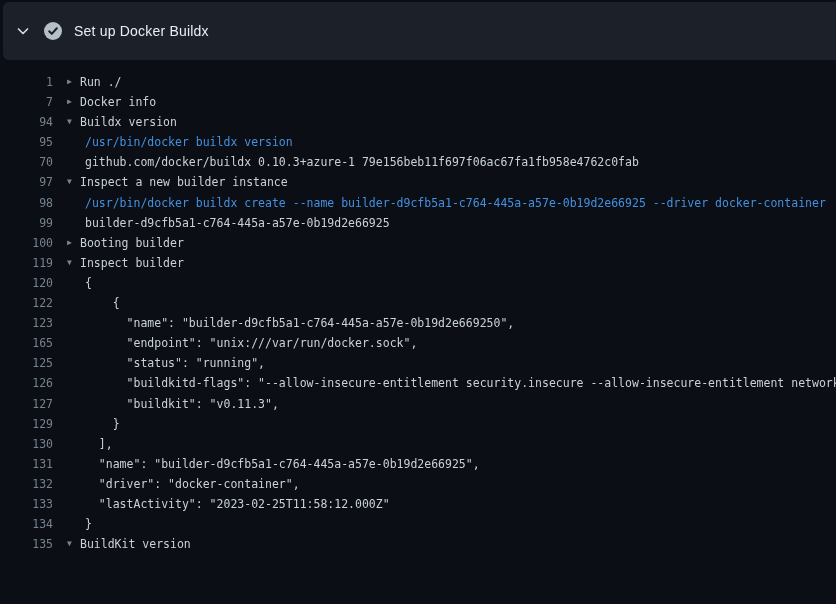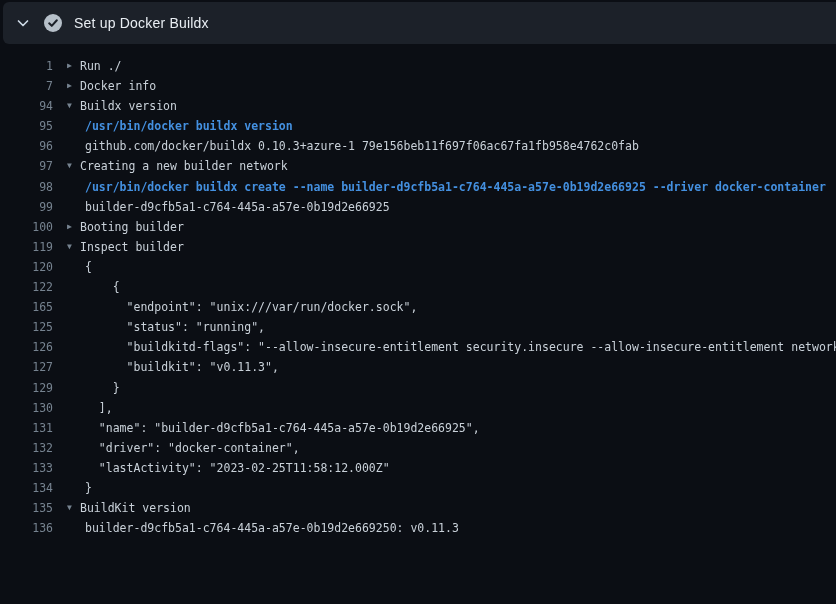--- a/index.html
+++ b/index.html
@@ -4,21 +4,21 @@
 <style>
   html, body {
     margin: 0; padding: 0;
     width: 836px; height: 604px;
     background: #0b0e14;
     overflow: hidden;
   }
   .step-header {
     box-sizing: border-box;
     margin: 2px 0 0 3px;
-    width: 834px; height: 42px;
+    width: 834px; height: 58px;
     background: #1c2129;
     border-radius: 6px 0 0 6px;
     display: flex;
     align-items: center;
     padding: 0 12px;
     cursor: pointer;
   }
   .chev { display: flex; align-items: center; margin-right: 13px; }
   .check { display: flex; align-items: center; margin-right: 12px; }
   .step-title {
@@ -46,21 +46,21 @@
     color: #768390;
     cursor: pointer;
   }
   .body {
     flex: 1;
     position: relative;
     overflow: hidden;
     white-space: pre;
   }
   .body.output  { padding-left: 32px; }
-  .body.command { padding-left: 32px; color: #4490e0; font-weight: bold; }
+  .body.command { padding-left: 32px; color: #4490e0; }
   .body.group   { padding-left: 27px; cursor: pointer; }
   .arrow {
     position: absolute;
     left: 14px; top: 0;
     width: 13px;
     font-size: 8px;
     line-height: 20.1px;
     color: #768390;
   }
 </style>
@@ -80,33 +80,33 @@
     </svg>
   </span>
   <span class="step-title">Set up Docker Buildx</span>
 </div>
 
 <div class="log">
     <div class="row"><span class="num">1</span><span class="body group"><span class="arrow">▶</span><span>Run ./</span></span></div>
     <div class="row"><span class="num">7</span><span class="body group"><span class="arrow">▶</span><span>Docker info</span></span></div>
     <div class="row"><span class="num">94</span><span class="body group"><span class="arrow">▼</span><span>Buildx version</span></span></div>
     <div class="row"><span class="num">95</span><span class="body command">/usr/bin/docker buildx version</span></div>
-    <div class="row"><span class="num">96</span><span class="body output">github.com/docker/buildx 0.10.3+azure-1 79e156beb11f697f06ac67fa1fb958e4762c0fab</span></div>
-    <div class="row"><span class="num">97</span><span class="body group"><span class="arrow">▼</span><span>Creating a new builder network</span></span></div>
+    <div class="row"><span class="num">70</span><span class="body output">github.com/docker/buildx 0.10.3+azure-1 79e156beb11f697f06ac67fa1fb958e4762c0fab</span></div>
+    <div class="row"><span class="num">97</span><span class="body group"><span class="arrow">▼</span><span>Inspect a new builder instance</span></span></div>
     <div class="row"><span class="num">98</span><span class="body command">/usr/bin/docker buildx create --name builder-d9cfb5a1-c764-445a-a57e-0b19d2e66925 --driver docker-container</span></div>
     <div class="row"><span class="num">99</span><span class="body output">builder-d9cfb5a1-c764-445a-a57e-0b19d2e66925</span></div>
     <div class="row"><span class="num">100</span><span class="body group"><span class="arrow">▶</span><span>Booting builder</span></span></div>
     <div class="row"><span class="num">119</span><span class="body group"><span class="arrow">▼</span><span>Inspect builder</span></span></div>
     <div class="row"><span class="num">120</span><span class="body output">{</span></div>
     <div class="row"><span class="num">122</span><span class="body output">    {</span></div>
+    <div class="row"><span class="num">123</span><span class="body output">      "name": "builder-d9cfb5a1-c764-445a-a57e-0b19d2e669250",</span></div>
     <div class="row"><span class="num">165</span><span class="body output">      "endpoint": "unix:///var/run/docker.sock",</span></div>
     <div class="row"><span class="num">125</span><span class="body output">      "status": "running",</span></div>
     <div class="row"><span class="num">126</span><span class="body output">      "buildkitd-flags": "--allow-insecure-entitlement security.insecure --allow-insecure-entitlement network.host",</span></div>
     <div class="row"><span class="num">127</span><span class="body output">      "buildkit": "v0.11.3",</span></div>
     <div class="row"><span class="num">129</span><span class="body output">    }</span></div>
     <div class="row"><span class="num">130</span><span class="body output">  ],</span></div>
     <div class="row"><span class="num">131</span><span class="body output">  "name": "builder-d9cfb5a1-c764-445a-a57e-0b19d2e66925",</span></div>
     <div class="row"><span class="num">132</span><span class="body output">  "driver": "docker-container",</span></div>
     <div class="row"><span class="num">133</span><span class="body output">  "lastActivity": "2023-02-25T11:58:12.000Z"</span></div>
     <div class="row"><span class="num">134</span><span class="body output">}</span></div>
     <div class="row"><span class="num">135</span><span class="body group"><span class="arrow">▼</span><span>BuildKit version</span></span></div>
-    <div class="row"><span class="num">136</span><span class="body output">builder-d9cfb5a1-c764-445a-a57e-0b19d2e669250: v0.11.3</span></div>
   </div>
 
 </body></html>

